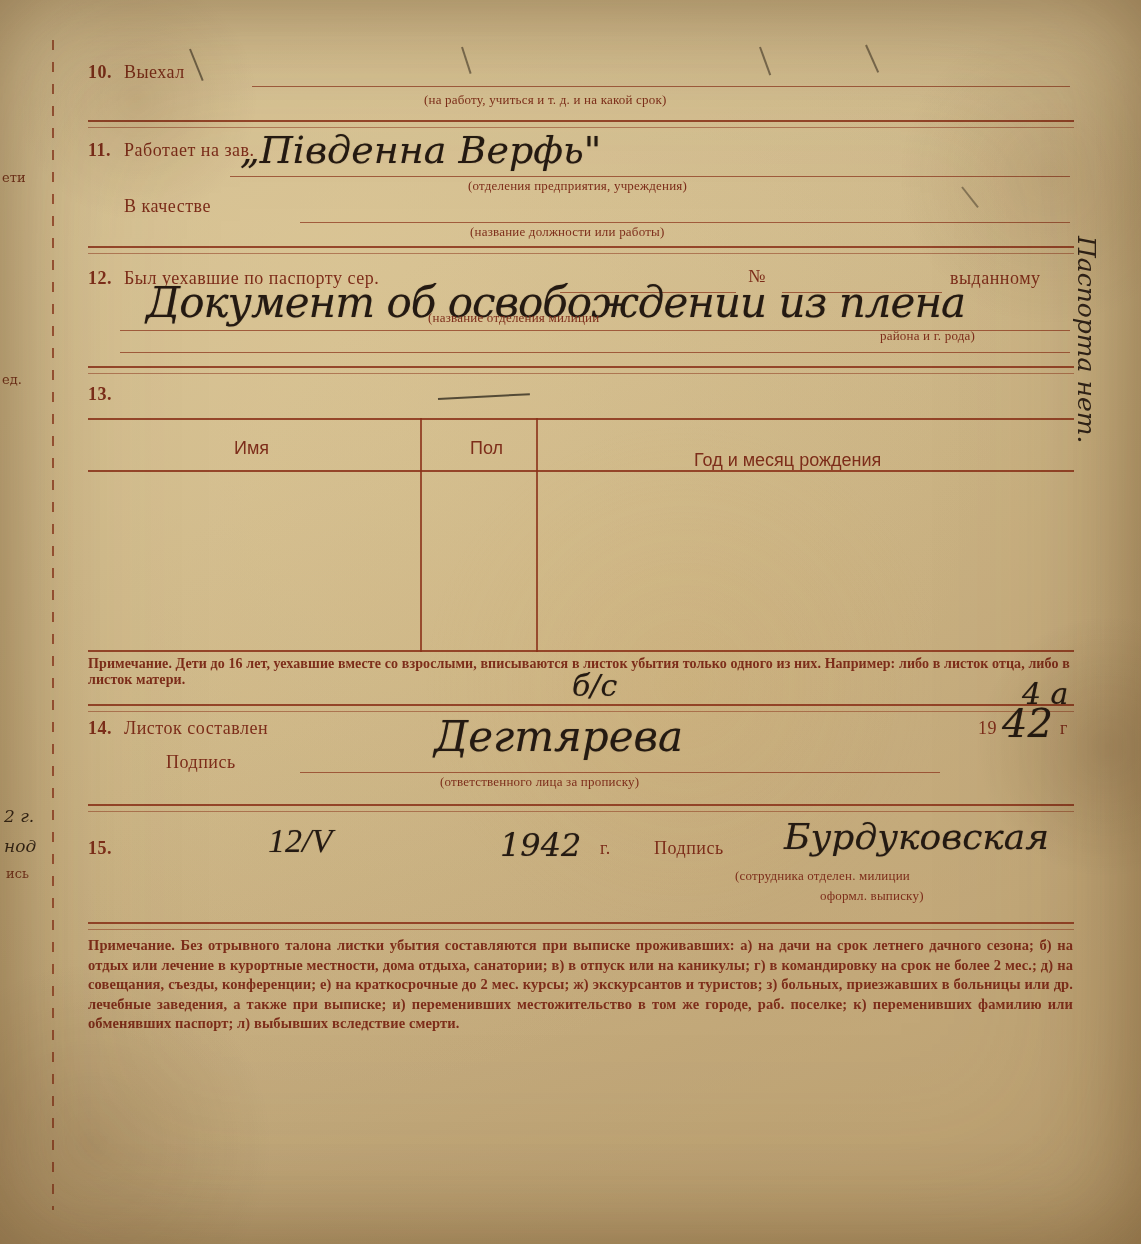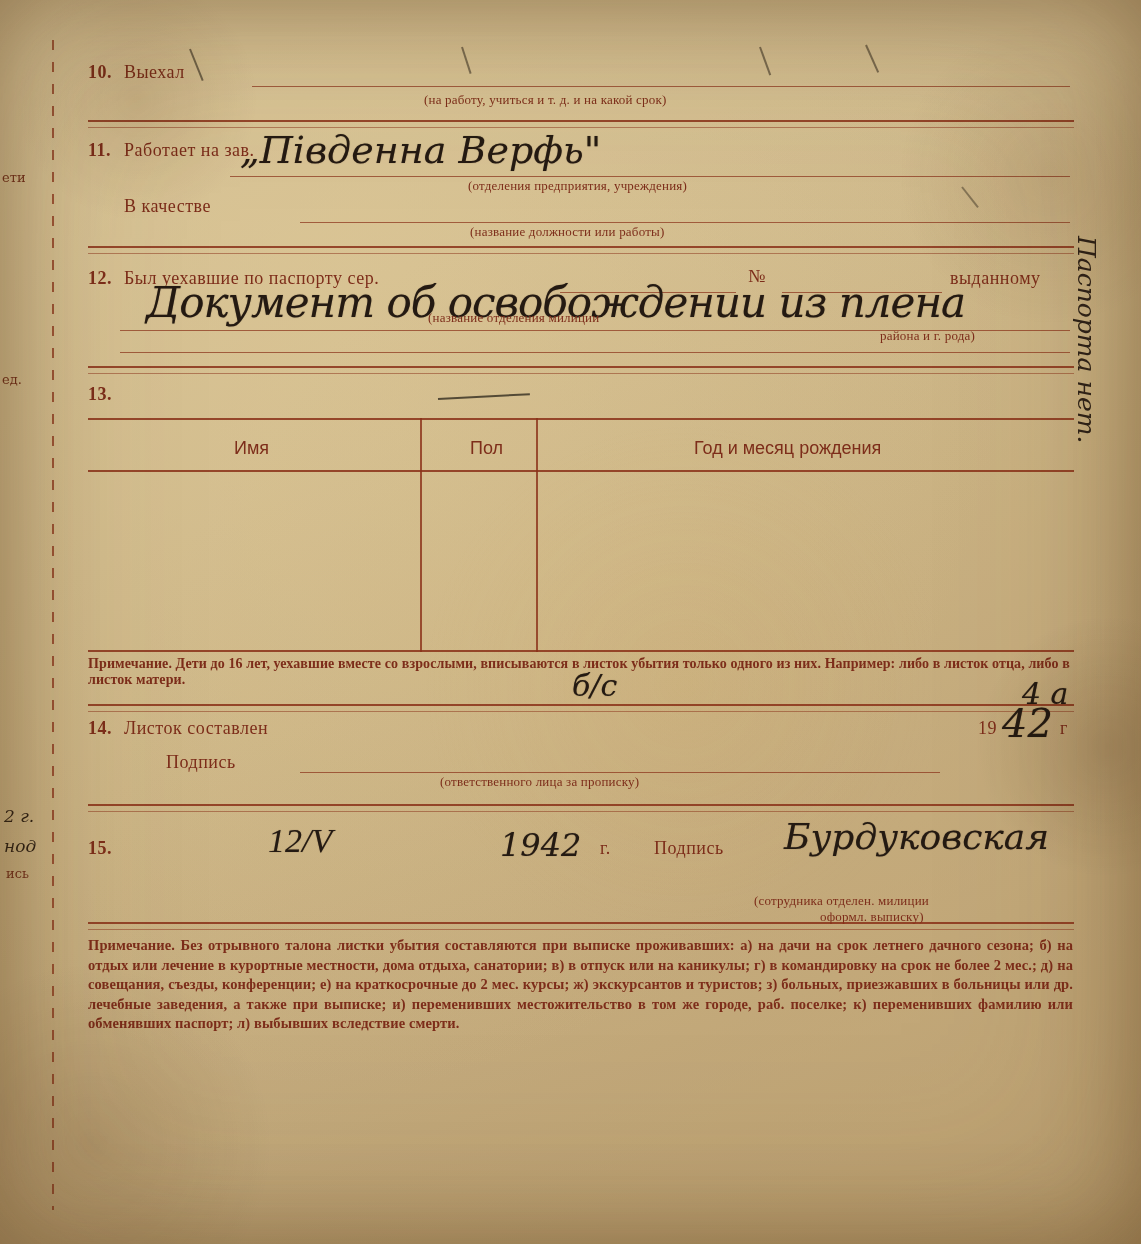--- a/index.html
+++ b/index.html
@@ -209,54 +209,55 @@
 
   <div class="rule" style="left:88px; top:366px; width:986px;"></div>
   <div class="rule" style="left:88px; top:373px; width:986px; height:1px; opacity:.5;"></div>
 
   <div class="lbl num" style="left:88px; top:384px;">13.</div>
   <div class="strike" style="left:438px; top:398px; width:92px; transform:rotate(-3deg); opacity:.7;"></div>
 
   <div class="rule" style="left:88px; top:418px; width:986px;"></div>
   <div class="tblhdr" style="left:234px; top:438px;">Имя</div>
   <div class="tblhdr" style="left:470px; top:438px;">Пол</div>
-  <div class="tblhdr" style="left:694px; top:438px;">Год и месяц рождения</div>
+  <div class="tblhdr" style="left:694px; top:450px;">Год и месяц рождения</div>
   <div class="rule" style="left:88px; top:470px; width:986px;"></div>
   <div class="vline" style="left:420px; top:418px; height:234px;"></div>
   <div class="vline" style="left:536px; top:418px; height:234px;"></div>
   <div class="rule" style="left:88px; top:650px; width:986px;"></div>
 
   <div class="note-line" style="top:656px; font-weight:bold;">Примечание. Дети до 16 лет, уехавшие вместе со взрослыми, вписываются в листок убытия только одного из них. Например: либо в листок отца, либо в листок матери.</div>
   <div class="hand" style="left:572px; top:668px; font-size:30px;">б/с</div>
   <div class="hand" style="left:1022px; top:676px; font-size:30px;">4 а</div>
 
   <div class="rule" style="left:88px; top:704px; width:986px;"></div>
   <div class="rule" style="left:88px; top:711px; width:986px; height:1px; opacity:.5;"></div>
 
   <div class="lbl num" style="left:88px; top:718px;">14.</div>
   <div class="lbl big" style="left:124px; top:718px;">Листок составлен</div>
   <div class="lbl big" style="left:978px; top:718px;">19</div>
   <div class="hand" style="left:1002px; top:700px; font-size:40px;">42</div>
   <div class="lbl big" style="left:1060px; top:718px;">г</div>
 
   <div class="lbl big" style="left:166px; top:752px;">Подпись</div>
+  <div class="hand" style="left:434px; top:712px; font-size:42px;">Дегтярева</div>
   <div class="rule thin" style="left:300px; top:772px; width:640px;"></div>
   <div class="lbl small" style="left:440px; top:774px;">(ответственного лица за прописку)</div>
 
   <div class="rule" style="left:88px; top:804px; width:986px;"></div>
   <div class="rule" style="left:88px; top:811px; width:986px; height:1px; opacity:.5;"></div>
 
   <div class="lbl num" style="left:88px; top:838px;">15.</div>
   <div class="hand" style="left:268px; top:822px; font-size:34px;font-family:Liberation Serif, serif;">12/V</div>
   <div class="hand" style="left:500px; top:826px; font-size:32px;">1942</div>
   <div class="lbl big" style="left:600px; top:838px;">г.</div>
   <div class="lbl big" style="left:654px; top:838px;">Подпись</div>
   <div class="hand" style="left:784px; top:816px; font-size:36px;">Бурдуковская</div>
-  <div class="lbl small" style="left:754px; top:868px;margin-top:25px;">(сотрудника отделен. милиции</div>
-  <div class="lbl small" style="left:820px; top:909px;">оформл. выписку)</div>
+  <div class="lbl small" style="left:735px; top:868px;">(сотрудника отделен. милиции</div>
+  <div class="lbl small" style="left:820px; top:888px;">оформл. выписку)</div>
 
   <div class="rule" style="left:88px; top:922px; width:986px;"></div>
   <div class="rule" style="left:88px; top:929px; width:986px; height:1px; opacity:.5;"></div>
 
   <div class="footnote" style="top:936px;">Примечание. Без отрывного  талона листки  убытия составляются при   выписке проживавших: а) на дачи на срок летнего  дачного сезона;  б) на отдых  или лечение в курортные местности, дома отдыха, санатории; в) в отпуск или на каникулы;  г) в командировку на срок не более 2 мес.; д) на совещания, съезды, конференции; е) на краткосрочные до 2 мес. курсы; ж) экскурсантов  и туристов;  з) больных, приезжавших в больницы или др. лечебные заведения,  а также при выписке;  и) переменивших местожительство в том же городе, раб. поселке;  к) переменивших фамилию или обменявших паспорт; л) выбывших вследствие смерти.</div>
 
   <div id="margin-note">
     <div class="txt">Паспорта нет.</div>
   </div>
 

